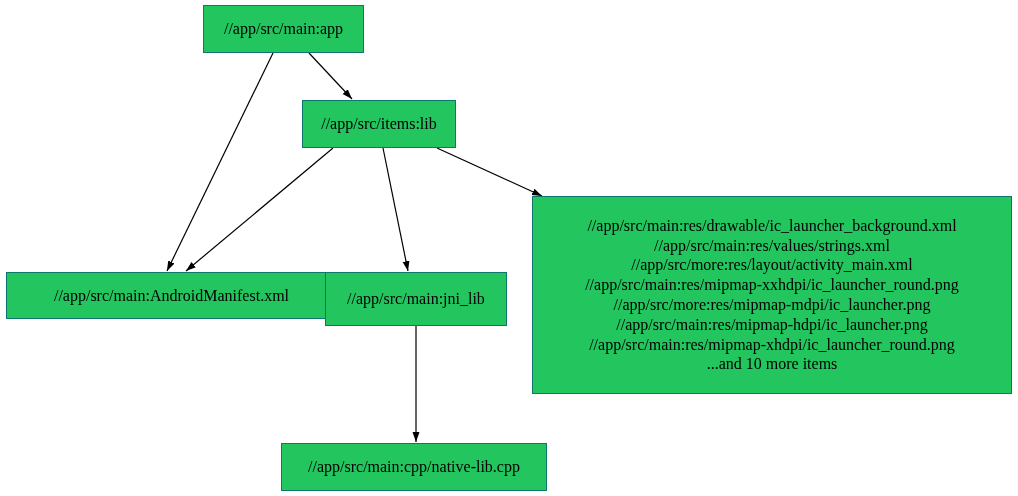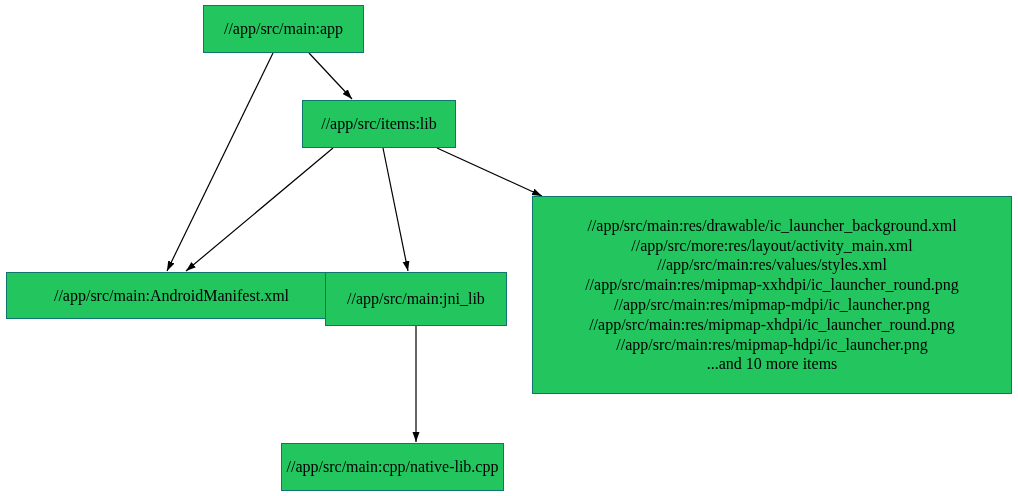--- a/index.html
+++ b/index.html
@@ -39,21 +39,21 @@
     text-align: center;
     font-size: 16px;
     line-height: 19.8px;
     white-space: nowrap;
   }
   #node-app      { left: 203px; top: 5px;   width: 161px; height: 48px; }
   #node-lib      { left: 302px; top: 100px; width: 154px; height: 48px; }
   #node-manifest { left: 6px;   top: 272px; width: 331px; height: 47px; }
   #node-jni-lib  { left: 325px; top: 272px; width: 182px; height: 54px; }
   #node-res      { left: 532px; top: 196px; width: 480px; height: 198px; }
-  #node-cpp      { left: 281px; top: 443px; width: 223px; height: 48px; }
+  #node-cpp      { left: 281px; top: 443px; width: 266px; height: 48px; }
 </style>
 </head>
 <body>
 
 <div id="canvas">
 
   <svg id="edge-layer" viewBox="0 0 1018 496" xmlns="http://www.w3.org/2000/svg">
     <defs>
       <marker id="arrow" markerWidth="11" markerHeight="8" refX="10" refY="3.5" orient="auto" markerUnits="userSpaceOnUse">
         <polygon points="0,0 10,3.5 0,7" fill="#000000"></polygon>
@@ -78,26 +78,26 @@
   <div class="node" id="node-manifest">
     <span>//app/src/main:AndroidManifest.xml</span>
   </div>
 
   <div class="node" id="node-jni-lib">
     <span>//app/src/main:jni_lib</span>
   </div>
 
   <div class="node" id="node-res">
     <span>//app/src/main:res/drawable/ic_launcher_background.xml</span>
+    <span>//app/src/main:res/values/strings.xml</span>
     <span>//app/src/more:res/layout/activity_main.xml</span>
-    <span>//app/src/main:res/values/styles.xml</span>
     <span>//app/src/main:res/mipmap-xxhdpi/ic_launcher_round.png</span>
-    <span>//app/src/main:res/mipmap-mdpi/ic_launcher.png</span>
+    <span>//app/src/more:res/mipmap-mdpi/ic_launcher.png</span>
+    <span>//app/src/main:res/mipmap-hdpi/ic_launcher.png</span>
     <span>//app/src/main:res/mipmap-xhdpi/ic_launcher_round.png</span>
-    <span>//app/src/main:res/mipmap-hdpi/ic_launcher.png</span>
     <span>...and 10 more items</span>
   </div>
 
   <div class="node" id="node-cpp">
     <span>//app/src/main:cpp/native-lib.cpp</span>
   </div>
 
 </div>
 
 </body></html>

